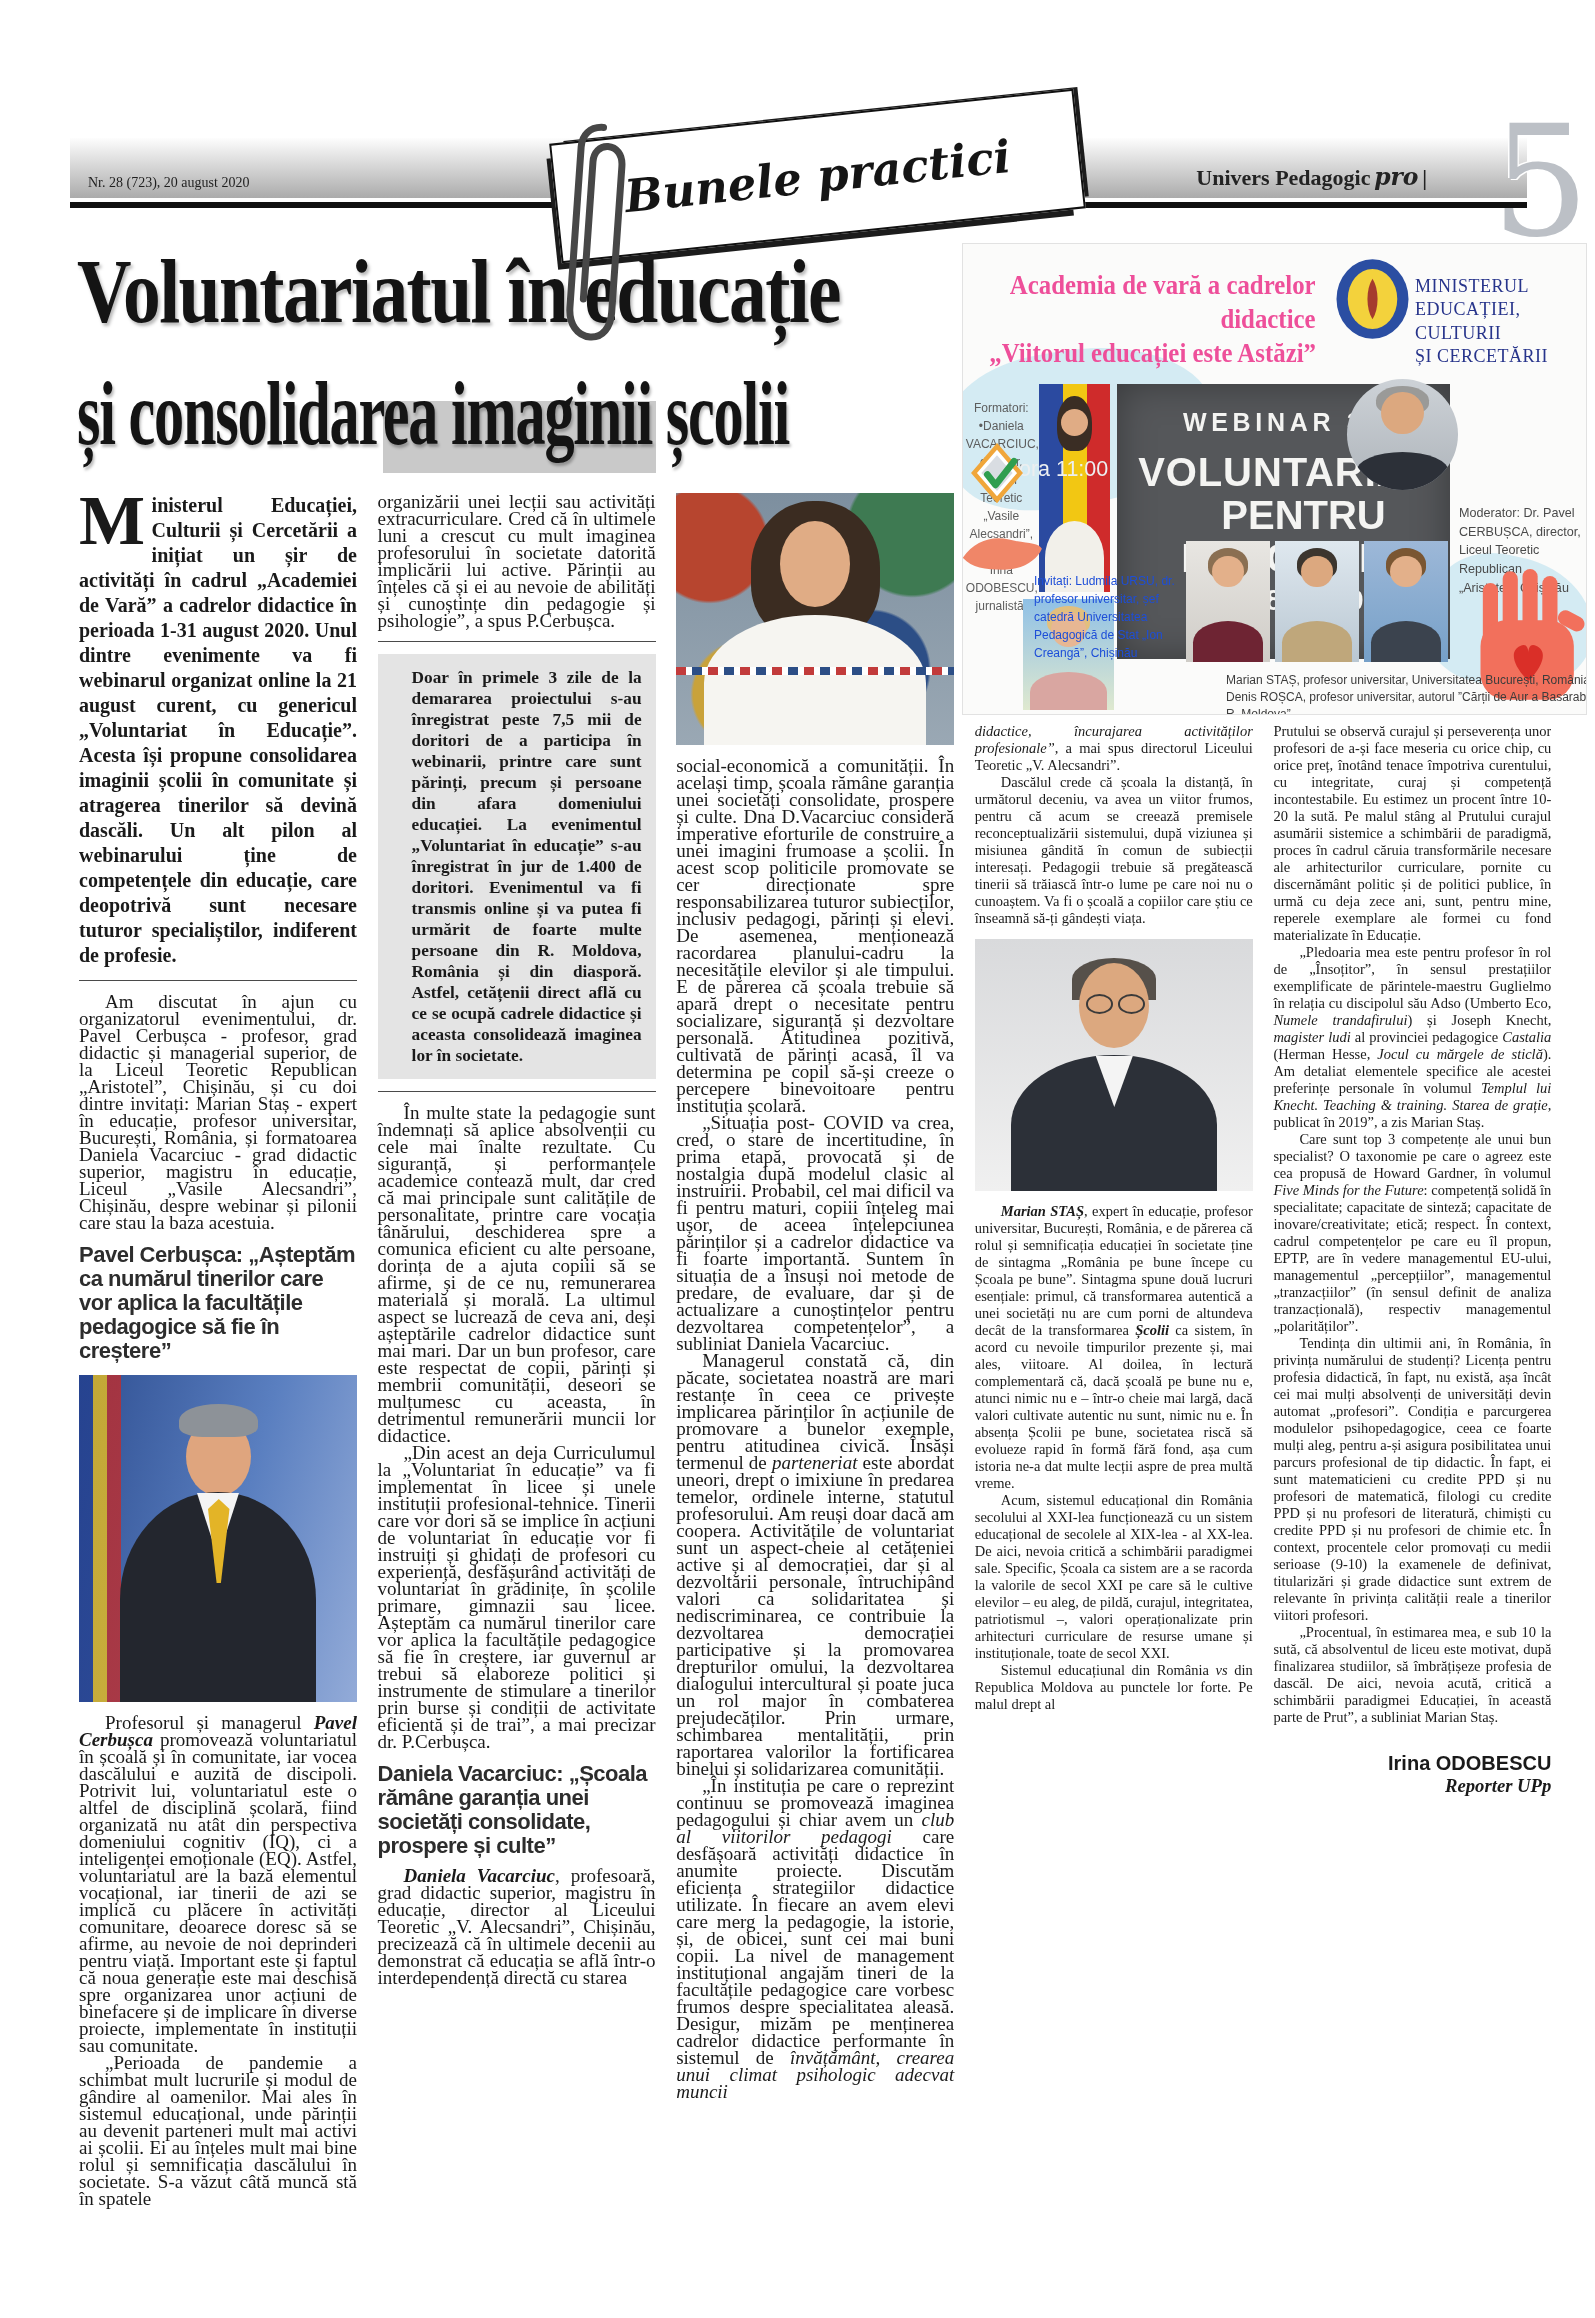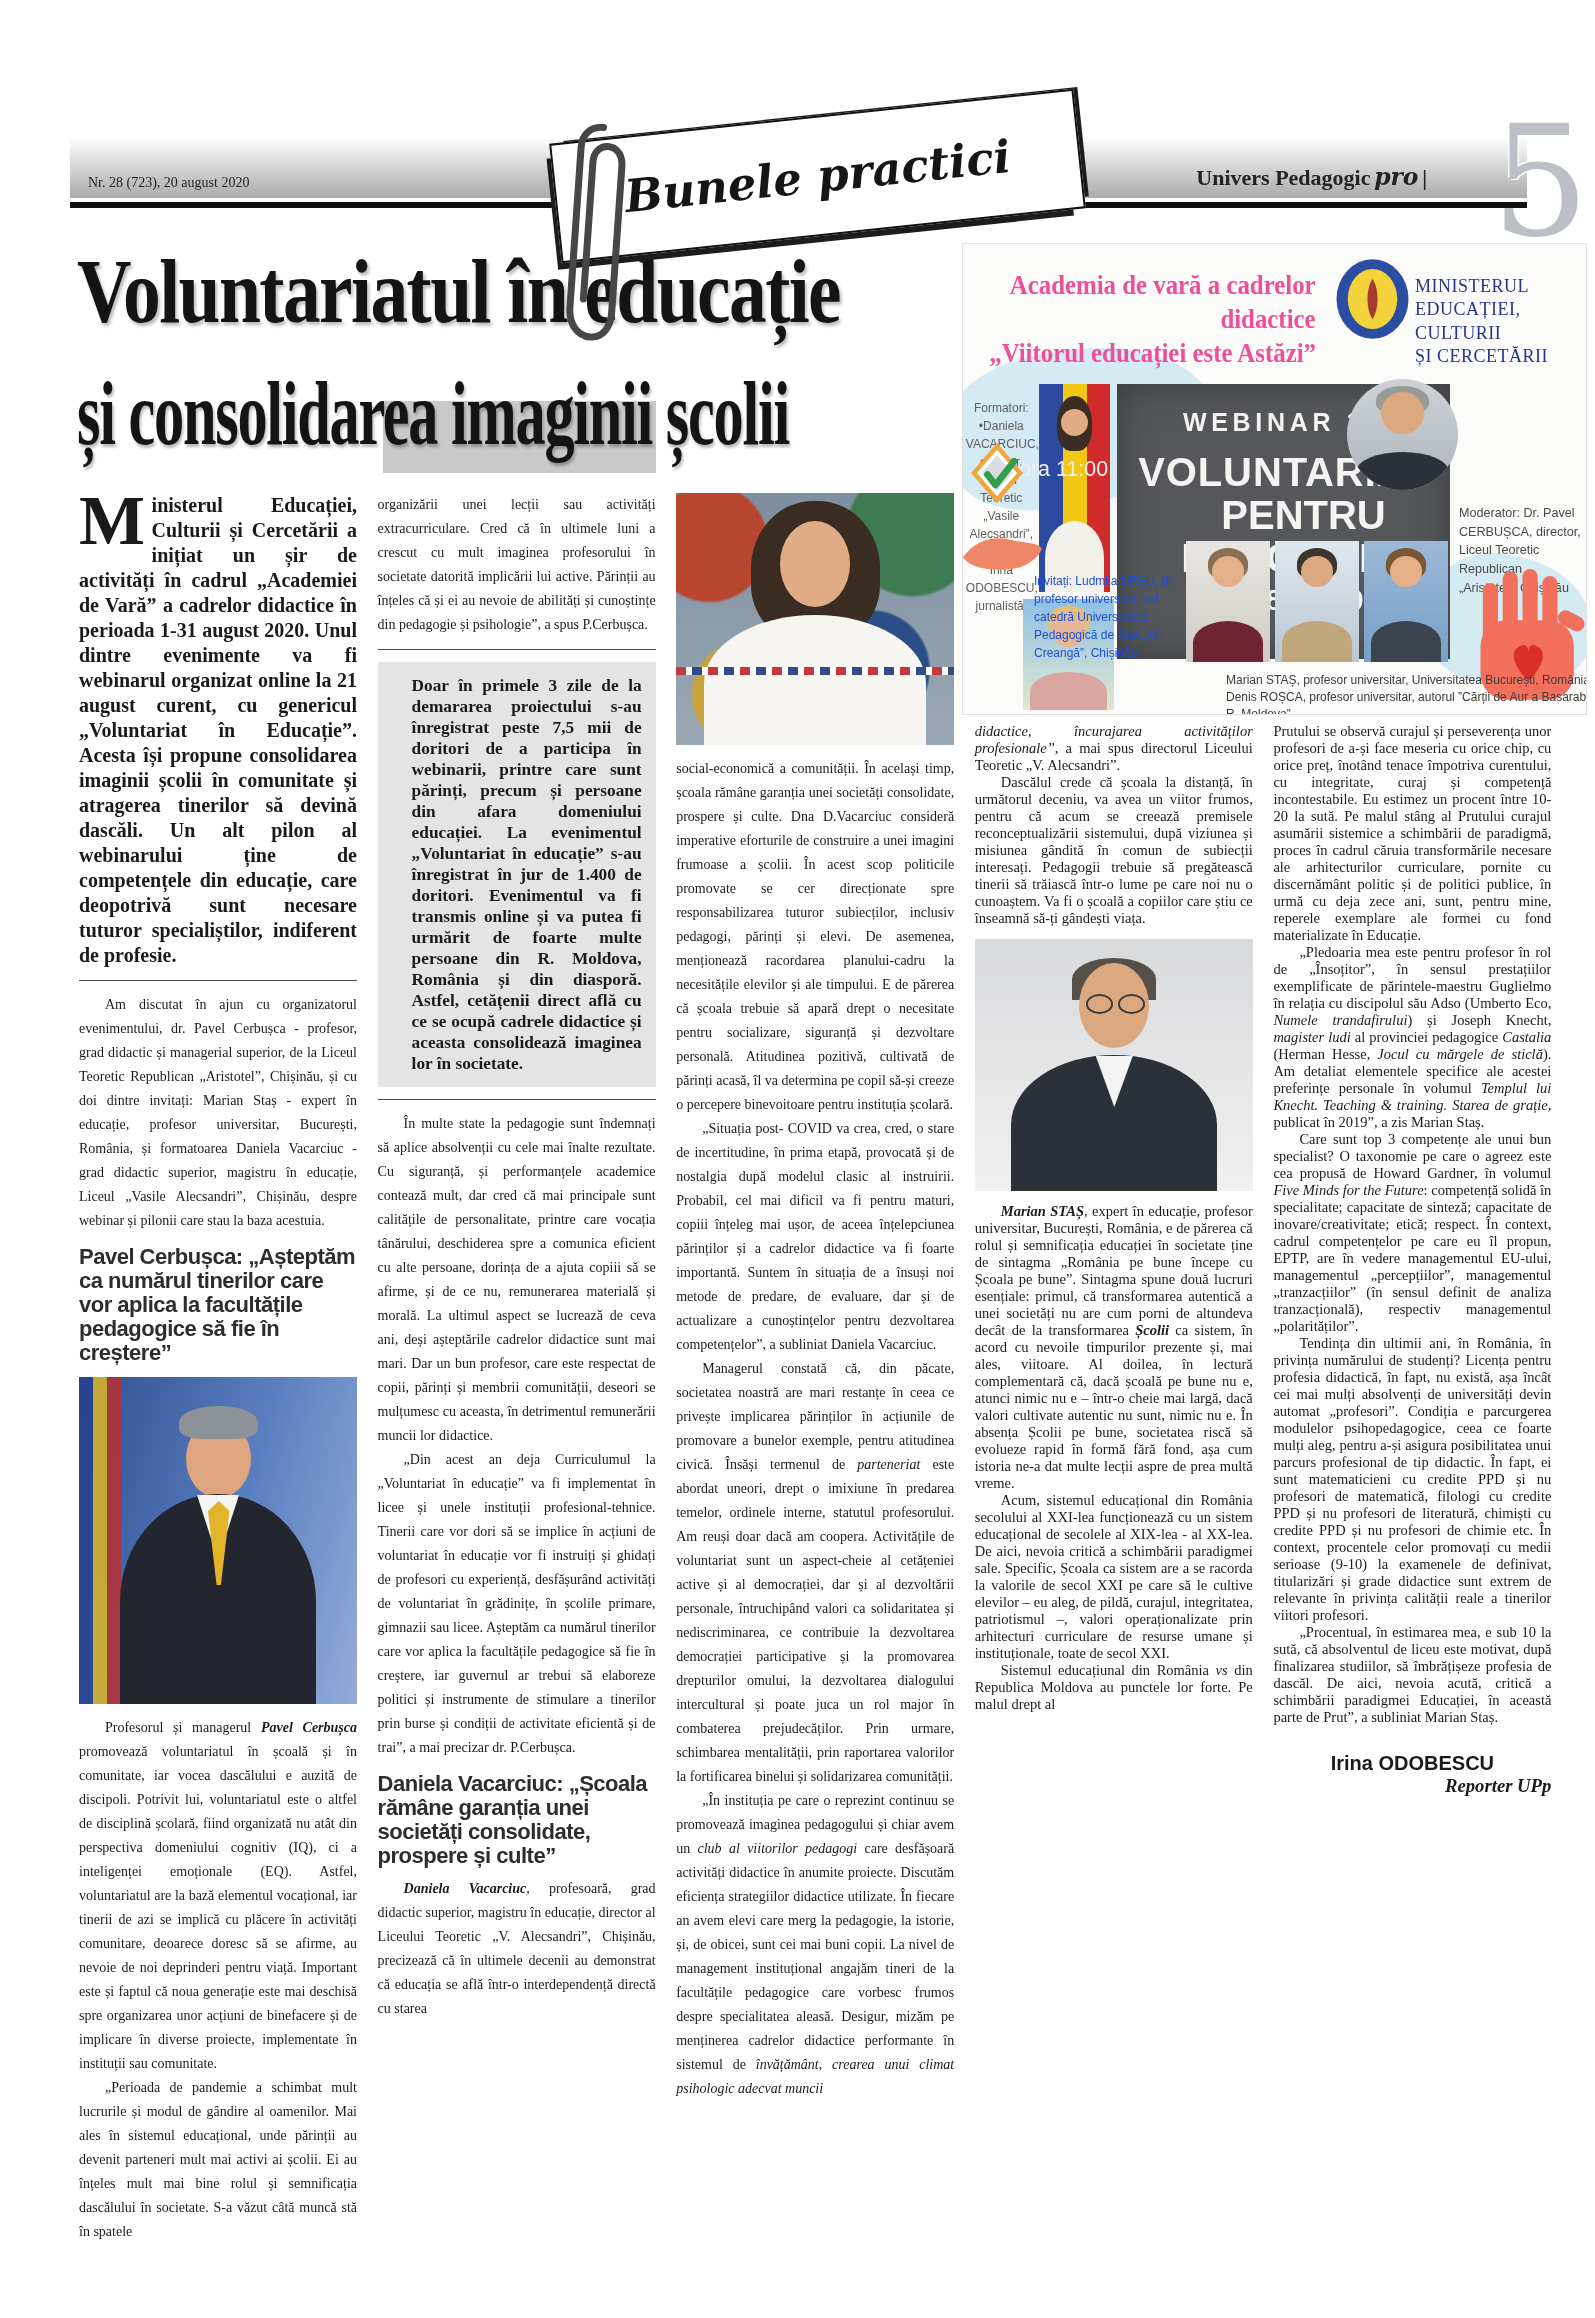--- a/index.html
+++ b/index.html
@@ -67,33 +67,33 @@
   .ph-daniela{left:76px;top:140px;width:71px;height:208px;background:linear-gradient(90deg,#2b4aa0 0 34%,#f2c713 34% 67%,#cf2b2b 67% 100%);}
   .ph-irina{left:60px;top:355px;width:91px;height:111px;background:linear-gradient(#8fc0e6,#dfe9cf);}
   .ph-cerb-circle{left:384px;top:135px;width:111px;height:111px;border-radius:50%;background:linear-gradient(#cdd2d7,#aeb4ba);}
   .ph-g1{left:223px;top:297px;width:84px;height:121px;background:linear-gradient(#e8e6e2,#cfccc7);}
   .ph-g2{left:312px;top:297px;width:84px;height:121px;background:linear-gradient(#dfe8ef,#b9c7d2);}
   .ph-g3{left:401px;top:297px;width:84px;height:121px;background:linear-gradient(#9db8d8,#76a0c8);}
 
   
   .cols{position:absolute;left:79px;top:493px;width:1472px;height:1813px;display:flex;gap:20.6px;overflow:hidden;}
   .col{flex:0 0 278px;width:278px;}
-  .col .p{font-size:14px;line-height:24px;text-align:justify;text-indent:26px;margin:0;}
+  .col .p{font-size:19px;line-height:17px;text-align:justify;text-indent:26px;margin:0;}
   .col .noind{text-indent:0;}
   .col5 .p,.col4 .p{font-size:14.5px;line-height:17px;}
   .lead{font-size:20px;line-height:25px;font-weight:bold;text-align:justify;margin:0;}
   .dropcap{float:left;font-size:70px;line-height:50px;padding:2.8px 6.5px 0 0;font-weight:bold;}
   .rule{border:none;border-top:1.4px solid #4a4a4a;margin:12px 0;}
   .subhead{font-family:"Liberation Sans",sans-serif;font-weight:bold;font-size:22px;line-height:24px;
            color:#2d2d2d;letter-spacing:-0.5px;margin:12px 0 9.3px 0;}
   .graybox{background:#e4e4e4;padding:13px 14px 13px 34px;font-weight:bold;font-size:17.3px;line-height:21px;
            text-align:justify;}
   .spacer{height:230px;}
   .byline{text-align:right;margin-top:26px;}
-  .byline .nm{font-family:"Liberation Sans",sans-serif;font-weight:bold;font-size:20px;text-align:center;}
+  .byline .nm{font-family:"Liberation Sans",sans-serif;font-weight:bold;font-size:20px;}
   .byline .rl{font-family:"Liberation Serif",serif;font-style:italic;font-weight:bold;font-size:18.7px;}
 
   
   .photo{position:relative;width:100%;overflow:hidden;margin:12px 0;}
   .photo .head{position:absolute;border-radius:50%;}
   .photo .torso{position:absolute;border-radius:55% 55% 0 0;}
   .photo .shirt{position:absolute;background:#f4f4f4;clip-path:polygon(50% 100%,0 0,100% 0);}
   .photo .tie{position:absolute;clip-path:polygon(50% 0,100% 12%,60% 100%,40% 100%,0 12%);}
   #photo-cerbusca{height:327px;background:linear-gradient(105deg,#2f4f92 0%,#5a7fc0 55%,#93abd8 100%);}
   #photo-cerbusca .flag{position:absolute;left:0;top:0;width:42px;height:100%;

